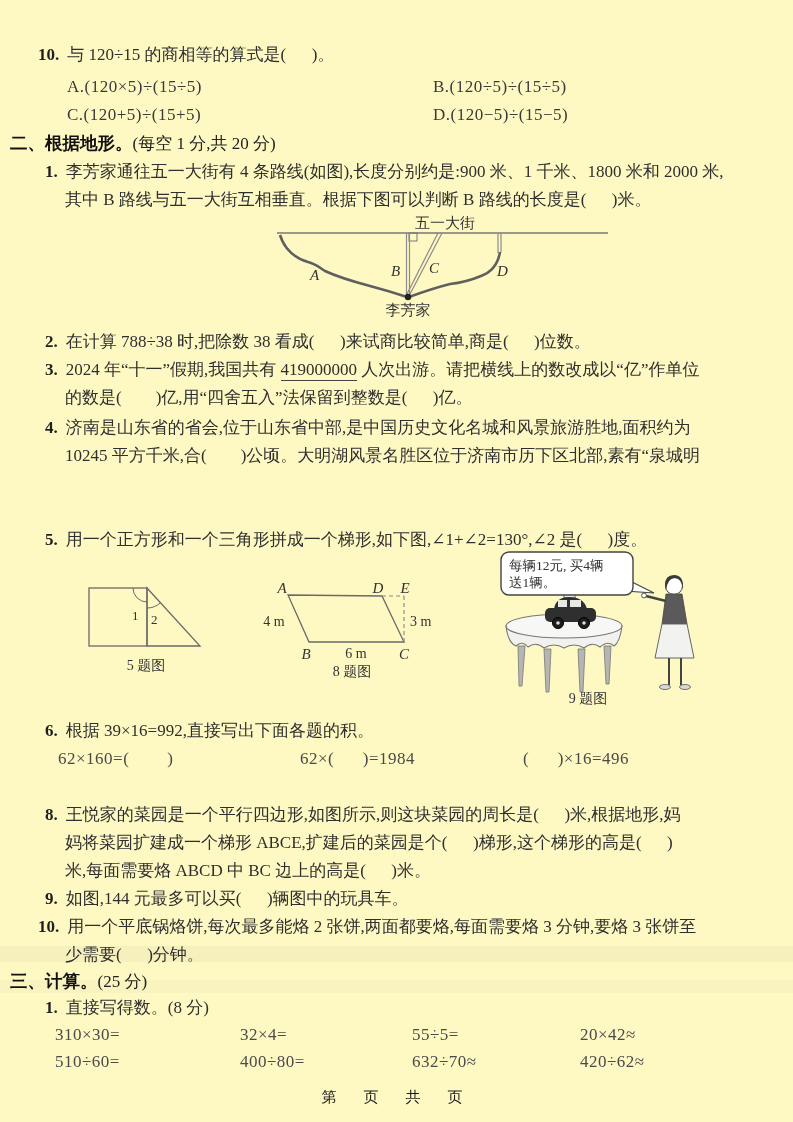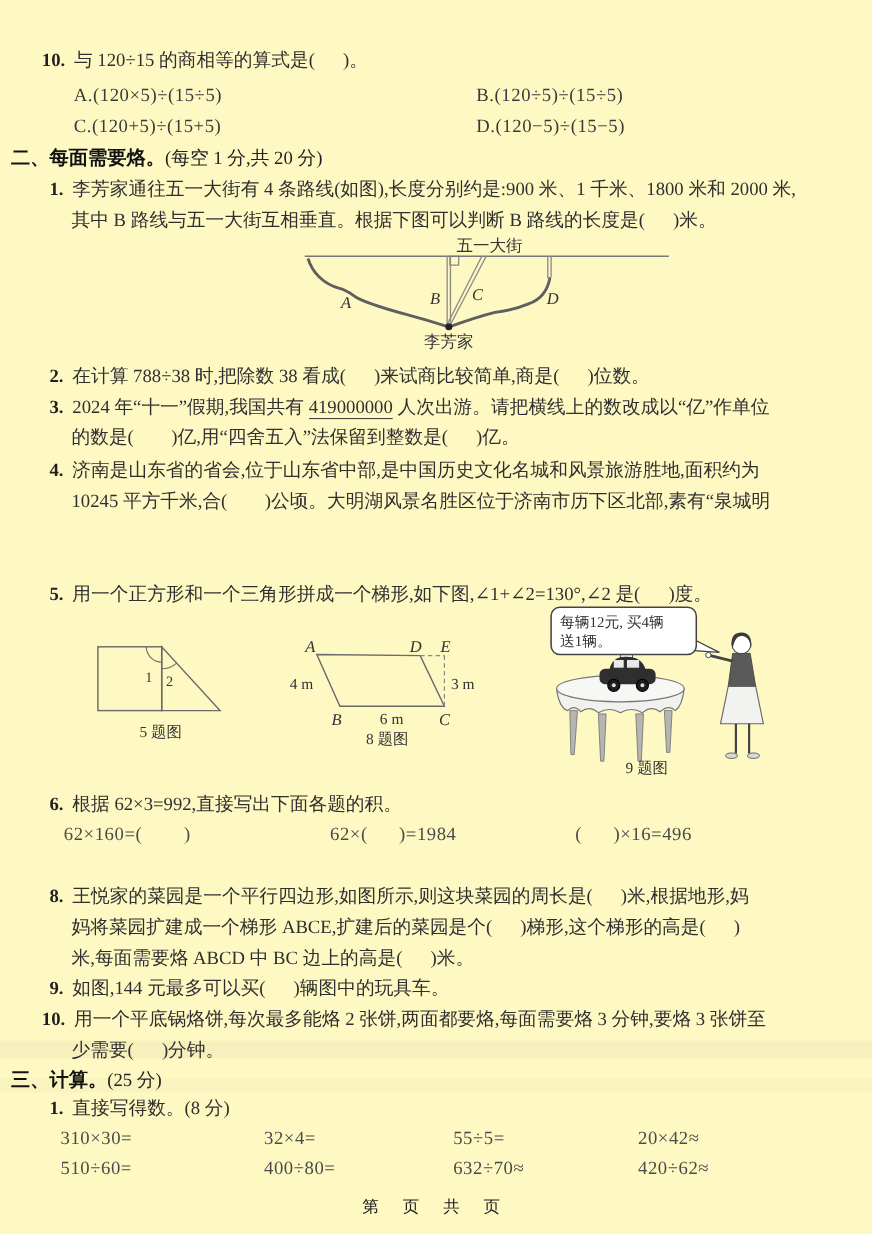--- a/index.html
+++ b/index.html
@@ -21,21 +21,21 @@
   }
   .qnum{font-weight:bold;margin-right:8px;color:#1f1f1f;}
   .sec b{font-size:17.5px;color:#111;}
   .sec span{color:#222;text-align:center;}
   .opt{color:#3a3a3a;letter-spacing:0.5px;}
   .calc{color:#4a4a4a;letter-spacing:0.5px;}
   .u{border-bottom:1.2px solid #444;padding-bottom:1px;}
   .footer{
     position:absolute;left:0;right:0;text-align:center;
     font-size:15px;letter-spacing:9px;color:#1a1a1a;
-    font-family:Liberation Serif, serif;
+    font-family:Liberation Mono, monospace;
   }
   .band{position:absolute;left:0;right:0;pointer-events:none;}
   svg{position:absolute;overflow:visible;}
   svg text{font-family:"Liberation Serif","DejaVu Serif",serif;fill:#333;}
   .vlabel{font-style:italic;font-size:15px;}
   .mlabel{font-size:14px;}
   .cap{font-size:14px;}
 </style>
 </head>
 <body>
@@ -44,21 +44,21 @@
 
   <div class="band" style="top:946px;height:16px;background:rgba(90,85,80,0.05);"></div>
   <div class="band" style="top:980px;height:13px;background:rgba(90,85,80,0.03);"></div>
 
   <div class="line" style="left:38px;top:44px"><b class="qnum">10.</b><span>与 120÷15 的商相等的算式是(      )。</span></div>
   <div class="line opt" style="left:67px;top:76px">A.(120×5)÷(15÷5)</div>
   <div class="line opt" style="left:433px;top:76px">B.(120÷5)÷(15÷5)</div>
   <div class="line opt" style="left:67px;top:104px">C.(120+5)÷(15+5)</div>
   <div class="line opt" style="left:433px;top:104px">D.(120−5)÷(15−5)</div>
 
-  <div class="line sec" style="left:10px;top:132px"><b>二、每面需要烙。</b><span>(每空 1 分,共 20 分)</span></div>
+  <div class="line sec" style="left:10px;top:132px"><b>二、根据地形。</b><span>(每空 1 分,共 20 分)</span></div>
 
   <div class="line" style="left:45px;top:161px"><b class="qnum">1.</b><span>李芳家通往五一大街有 4 条路线(如图),长度分别约是:900 米、1 千米、1800 米和 2000 米,</span></div>
   <div class="line" style="left:65px;top:189px">其中 B 路线与五一大街互相垂直。根据下图可以判断 B 路线的长度是(      )米。</div>
 
   <svg style="left:270px;top:214px" width="345" height="106" viewBox="0 0 345 106">
     <text x="175" y="14" text-anchor="middle" font-size="15">五一大街</text>
     <line x1="7" y1="19" x2="338" y2="19" stroke="#777" stroke-width="1.4"></line>
     <rect x="139" y="19" width="8" height="8" fill="none" stroke="#777" stroke-width="1"></rect>
     <path d="M10,21 C14,34 24,44 38,48 C46,50 50,54 55,57 C70,64 85,68 100,72 C115,76 128,80 137,83" fill="none" stroke="#5f5f5f" stroke-width="2.6"></path>
     <line x1="136.5" y1="19" x2="136.5" y2="82" stroke="#8a8a8a" stroke-width="1.2"></line>
@@ -141,21 +141,21 @@
     <ellipse cx="177" cy="141" rx="5.5" ry="2.5" fill="#d8d8d6" stroke="#555" stroke-width="0.8"></ellipse>
     <ellipse cx="197" cy="141" rx="5.5" ry="2.5" fill="#d8d8d6" stroke="#555" stroke-width="0.8"></ellipse>
 
     <polygon points="140,34 166,47 137,45" fill="#fff" stroke="#444" stroke-width="1.2"></polygon>
     <rect x="13" y="6" width="132" height="43" rx="8" fill="#fff" stroke="#444" stroke-width="1.4"></rect>
     <text x="21" y="24" font-size="13.5">每辆12元, 买4辆</text>
     <text x="21" y="41" font-size="13.5">送1辆。</text>
     <text x="100" y="157" text-anchor="middle" class="cap">9 题图</text>
   </svg>
 
-  <div class="line" style="left:45px;top:720px"><b class="qnum">6.</b><span>根据 62×3=992,直接写出下面各题的积。</span></div>
+  <div class="line" style="left:45px;top:720px"><b class="qnum">6.</b><span>根据 39×16=992,直接写出下面各题的积。</span></div>
   <div class="line calc" style="left:58px;top:748px">62×160=(        )</div>
   <div class="line calc" style="left:300px;top:748px">62×(      )=1984</div>
   <div class="line calc" style="left:523px;top:748px">(      )×16=496</div>
 
 
   <div class="line" style="left:45px;top:804px"><b class="qnum">8.</b><span>王悦家的菜园是一个平行四边形,如图所示,则这块菜园的周长是(      )米,根据地形,妈</span></div>
   <div class="line" style="left:65px;top:832px">妈将菜园扩建成一个梯形 ABCE,扩建后的菜园是个(      )梯形,这个梯形的高是(      )</div>
   <div class="line" style="left:65px;top:860px">米,每面需要烙 ABCD 中 BC 边上的高是(      )米。</div>
 
   <div class="line" style="left:45px;top:888px"><b class="qnum">9.</b><span>如图,144 元最多可以买(      )辆图中的玩具车。</span></div>

